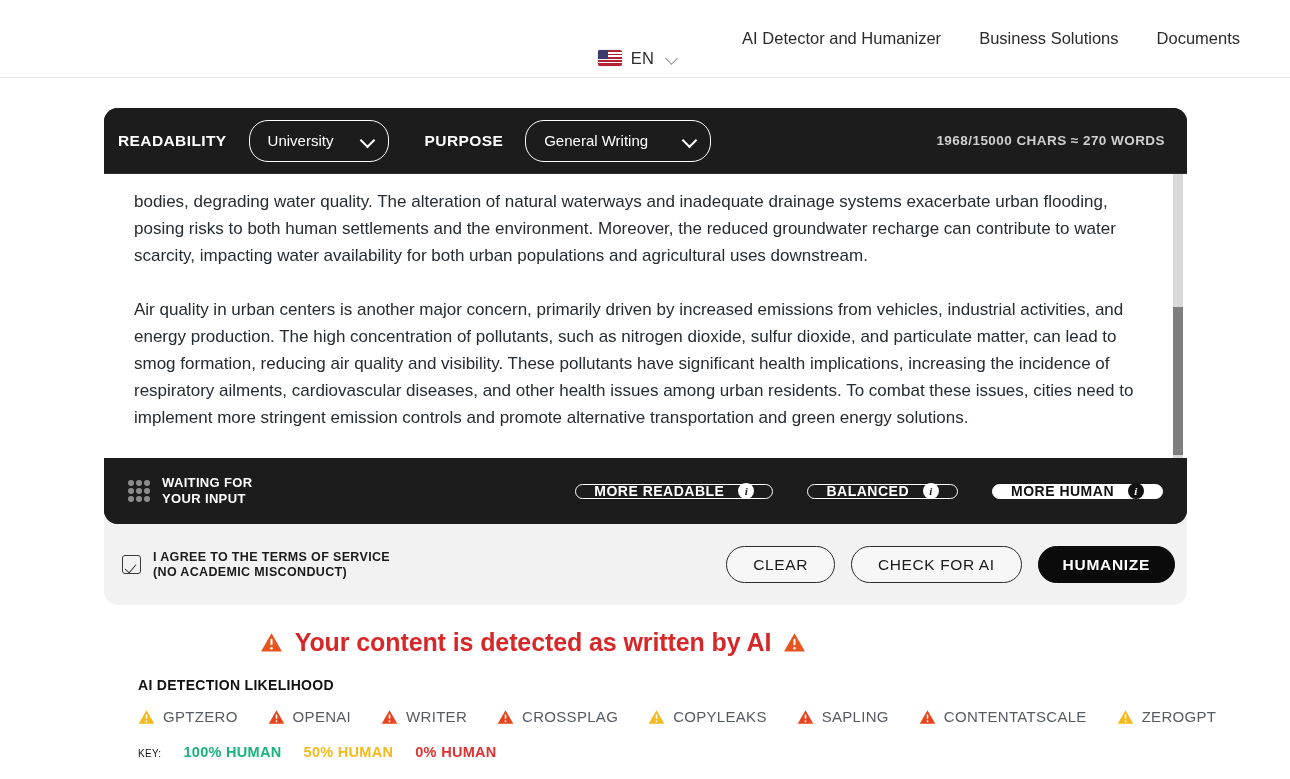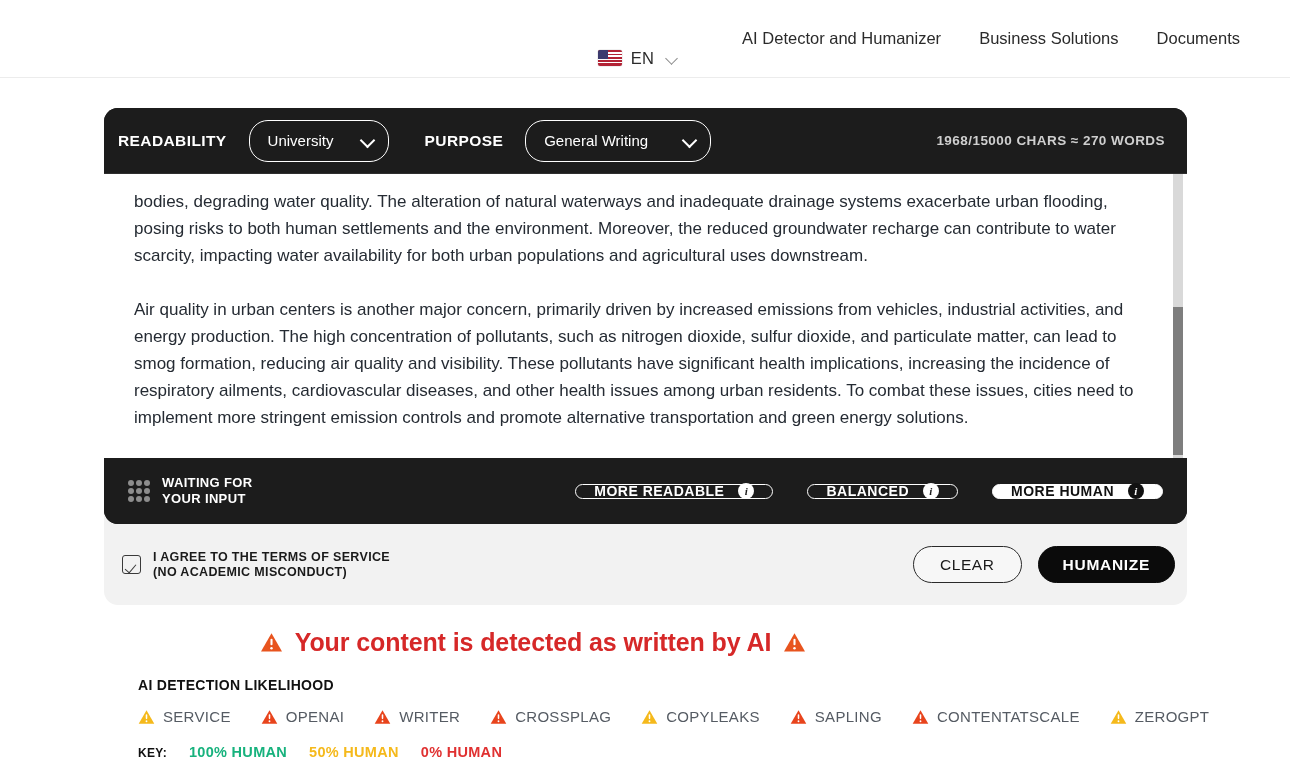--- a/index.html
+++ b/index.html
@@ -216,21 +216,21 @@
   .det {
     display: flex; align-items: center; gap: 8px; margin-right: 30px;
     white-space: nowrap;
   }
   .det-name { font-size: 15px; color: #555b63; letter-spacing: .3px; }
 
   .keyrow {
     position: absolute; left: 138px; top: 744px;
     display: flex; align-items: baseline; gap: 0;
   }
-  .key-label { font-size: 12px; font-weight: bold; color: #111111; letter-spacing: .3px; }
+  .key-label { font-size: 10px; font-weight: normal; color: #111111; letter-spacing: .3px; }
   .key-item {
     font-size: 14.5px; font-weight: bold; letter-spacing: .3px; margin-left: 22px;
     white-space: nowrap;
   }
 </style>
 </head>
 <body>
 
 <div class="topnav">
   <div class="nav-right">
@@ -319,20 +319,21 @@
 
   <div class="cardfoot">
     <div class="agree">
       <span class="checkbox"></span>
       <span class="agree-text">I AGREE TO THE TERMS OF SERVICE
 (NO ACADEMIC MISCONDUCT)</span>
     </div>
 
     <div class="actions">
       <div class="act-btn">CLEAR</div>
+      <div class="act-btn">CHECK FOR AI</div>
       <div class="act-btn primary">HUMANIZE</div>
     </div>
   </div>
 </div>
 
 <div class="detect-head">
   <span class="tri">
     <svg width="23" height="21" viewBox="0 0 24 22">
         <path d="M12 1.3 23 20.5H1z" fill="#e8541e"></path>
         <rect x="10.9" y="7" width="2.2" height="7" rx="1.1" fill="#fff"></rect>
@@ -353,21 +354,21 @@
 
 <div class="detectors">
   <div class="det">
     <span class="tri">
       <svg width="17" height="16" viewBox="0 0 24 22">
           <path d="M12 1.3 23 20.5H1z" fill="#f5b91b"></path>
           <rect x="10.9" y="7" width="2.2" height="7" rx="1.1" fill="#fff"></rect>
           <circle cx="12" cy="17" r="1.3" fill="#fff"></circle>
         </svg>
     </span>
-    <span class="det-name">SERVICE</span>
+    <span class="det-name">GPTZERO</span>
   </div>
   <div class="det">
     <span class="tri">
       <svg width="17" height="16" viewBox="0 0 24 22">
           <path d="M12 1.3 23 20.5H1z" fill="#e8441c"></path>
           <rect x="10.9" y="7" width="2.2" height="7" rx="1.1" fill="#fff"></rect>
           <circle cx="12" cy="17" r="1.3" fill="#fff"></circle>
         </svg>
     </span>
     <span class="det-name">OPENAI</span>

